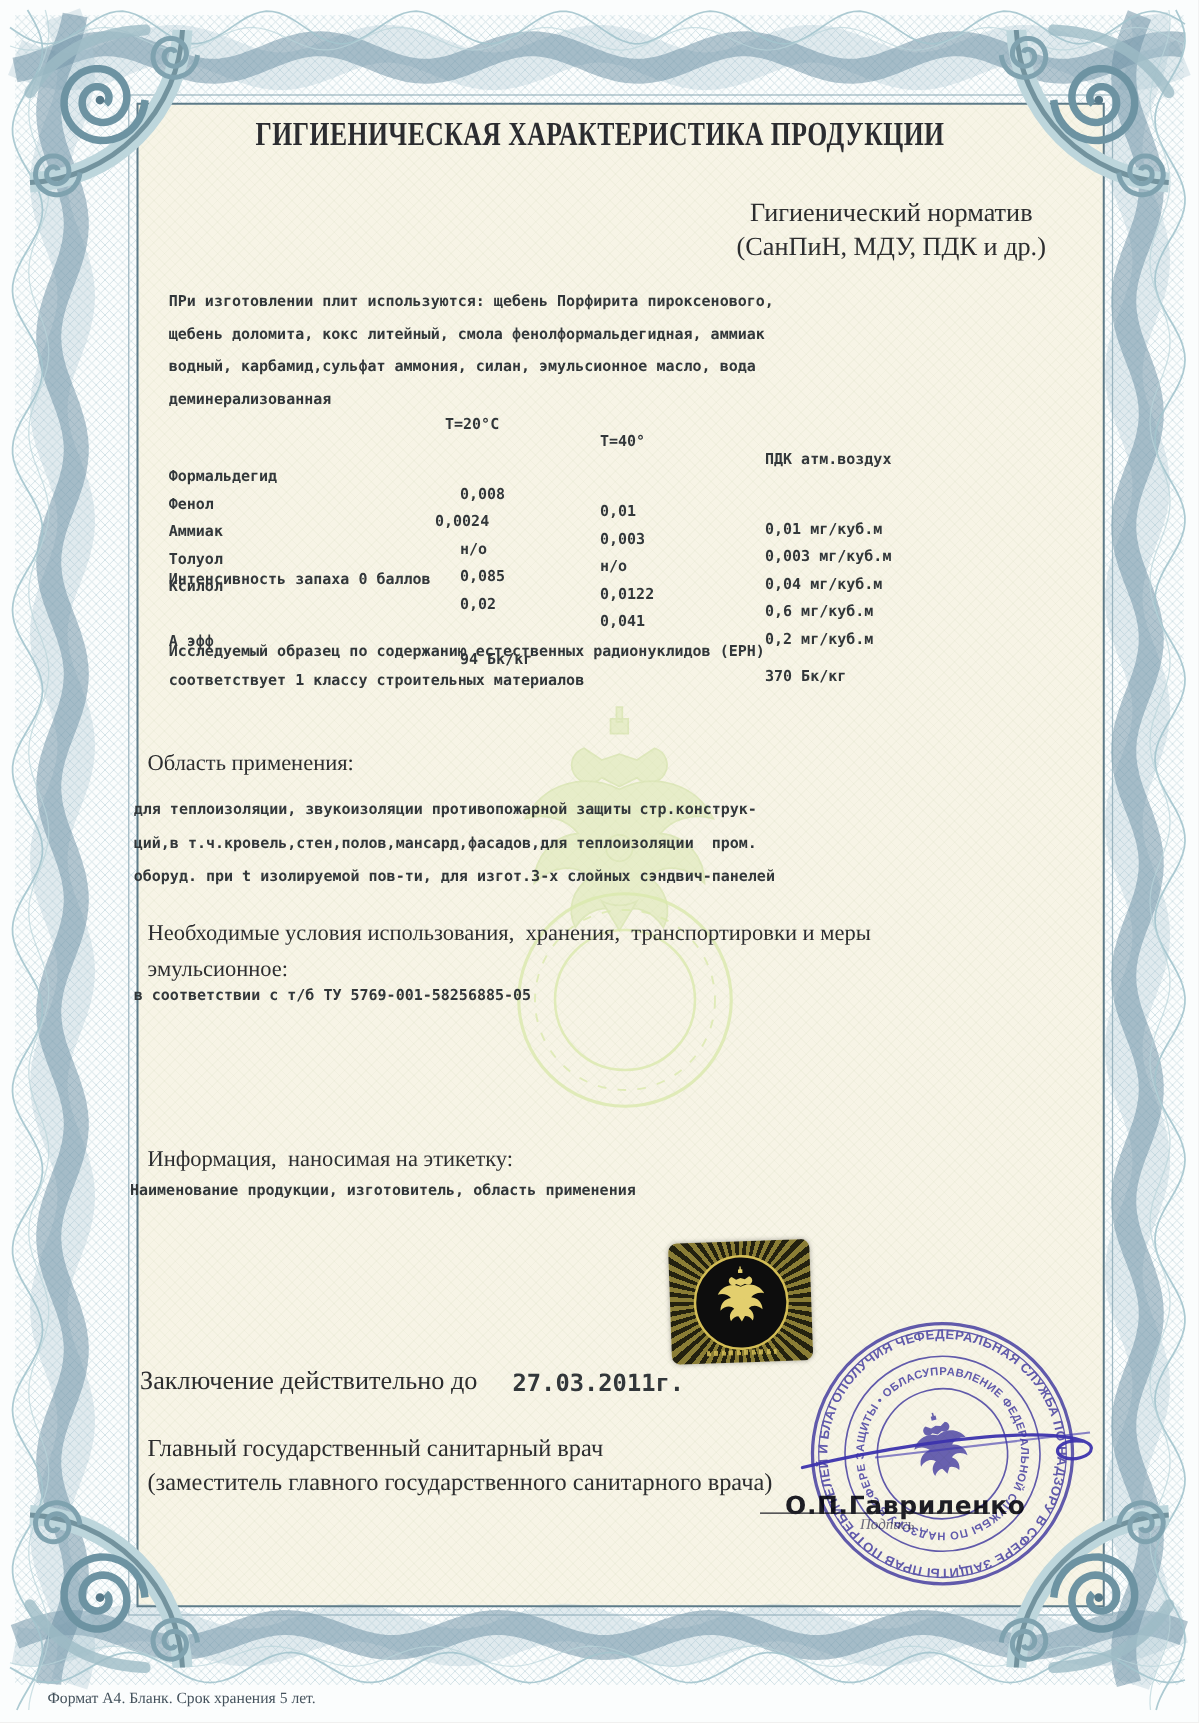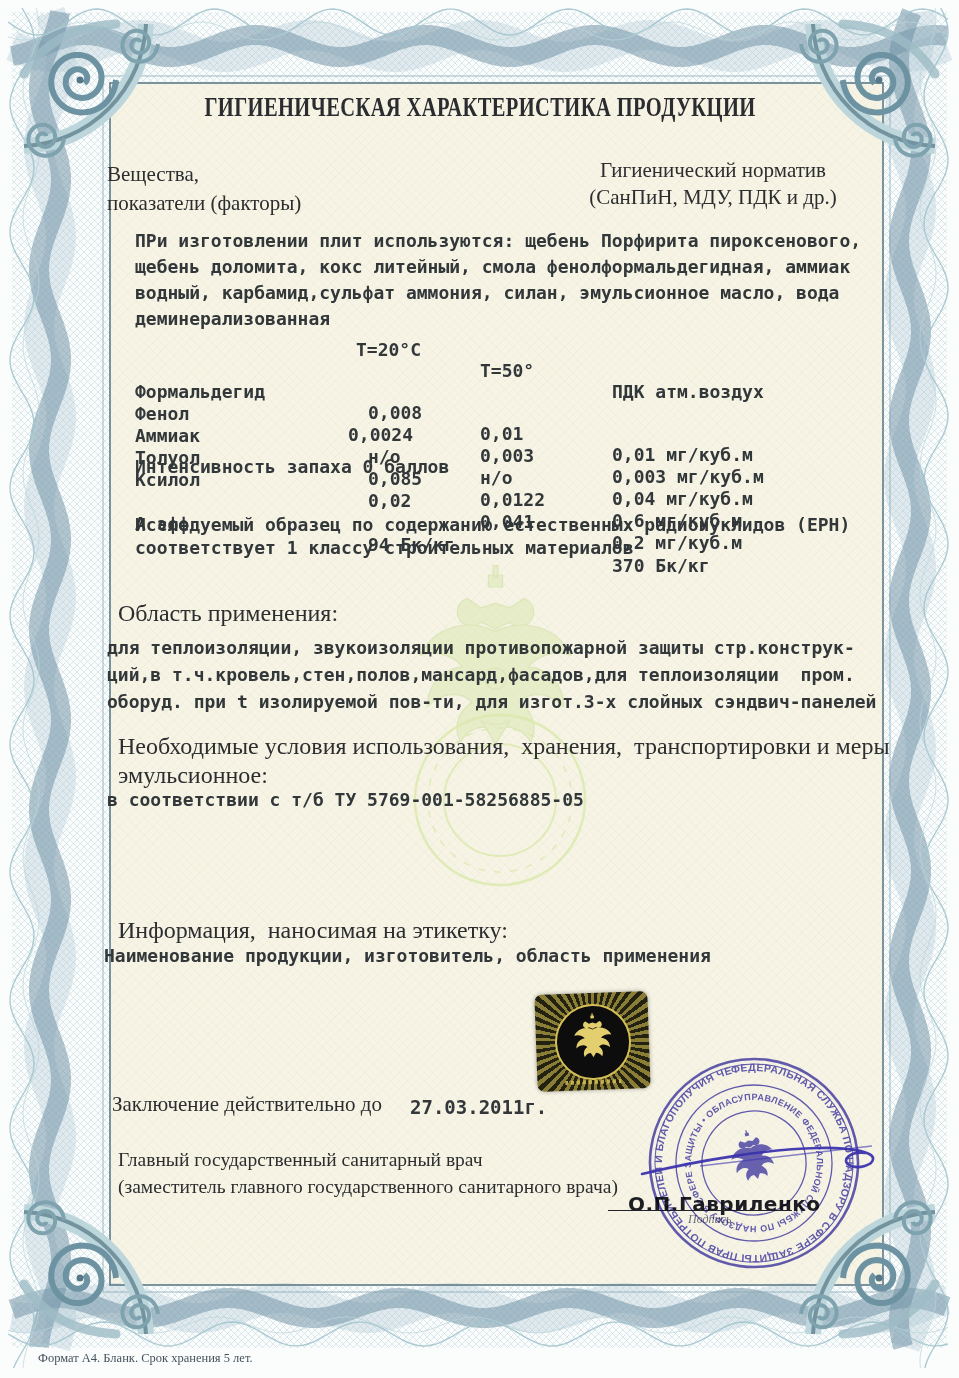--- a/index.html
+++ b/index.html
@@ -14,25 +14,25 @@
       repeating-linear-gradient(45deg, rgba(150,175,115,.05) 0 1px, transparent 1px 6px),
       repeating-linear-gradient(-45deg, rgba(150,175,115,.05) 0 1px, transparent 1px 6px),
       var(--paper);}
   #border-svg{position:absolute;left:0;top:0;width:959px;height:1378px;}
   .layer{position:absolute;left:0;top:0;width:959px;height:1378px;}
   .layer div, .layer span{position:absolute;white-space:pre;}
   .t-title{top:92px;left:50%;transform:translateX(-50%) scaleX(.76);transform-origin:center;
     font-size:27px;font-weight:600;letter-spacing:.5px;color:#2b2c30;}
   .serif{color:var(--serif-ink);}
   .mono{font-family:"DejaVu Sans Mono","Liberation Mono",monospace;font-weight:700;
-        font-size:18px;color:var(--ink);}
+        font-size:12px;color:var(--ink);}
   .mono-line{left:135px;}
   .hleft{left:107px;font-size:21px;line-height:29px;}
   .hright{left:558px;width:310px;text-align:center;font-size:21px;line-height:27px;white-space:normal !important;}
-  .sec-h{font-size:24px;}
+  .sec-h{font-size:18px;}
   .small-foot{font-size:12.5px;color:#44525c;}
   .sig-name{font-family:"DejaVu Sans","Liberation Sans",sans-serif;font-weight:700;
     font-size:20px;letter-spacing:.5px;color:#1d1d24;}
   .podpis{font-size:12px;font-style:italic;color:#3a3a55;opacity:.75;}
   .uline{left:608px;top:1210px;width:184px;height:0;border-top:1.8px solid #23232b;}
   
   .wm{position:absolute;left:0;top:0;width:773px;height:1202px;}
   
   .holo{position:absolute;left:536px;top:993px;width:113px;height:97px;border-radius:7px;
     transform:rotate(-2deg);
@@ -154,28 +154,27 @@
         <path d="M144.0 30.0L143.5 33.1L142.6 36.0L141.2 38.8L139.5 41.2L137.4 43.4L135.0 45.1L132.4 46.4L129.6 47.3L126.8 47.8L124.0 47.8L121.3 47.3L118.6 46.5L116.2 45.2L114.1 43.6L112.2 41.8L110.7 39.7L109.6 37.4L108.8 34.9L108.4 32.5L108.5 30.0L108.9 27.6L109.7 25.3L110.8 23.3L112.2 21.4L113.8 19.8L115.7 18.5L117.7 17.6L119.8 16.9L121.9 16.7L124.0 16.7L126.0 17.1L128.0 17.8L129.7 18.8L131.3 20.0L132.6 21.4L133.7 23.0L134.4 24.7L134.9 26.4L135.1 28.2L135.1 30.0L134.7 31.7L134.1 33.3L133.3 34.7L132.2 36.0L131.0 37.0L129.7 37.9L128.3 38.5L126.9 38.8L125.4 38.9L124.0 38.8L122.7 38.5L121.4 38.0L120.3 37.3L119.3 36.4L118.6 35.4L118.0 34.4L117.5 33.3L117.3 32.2L117.3 31.1L117.4 30.0L117.7 29.0L118.2 28.1L118.7 27.3L119.4 26.7L120.1 26.1L120.9 25.8L121.7 25.5L122.5 25.4L123.3 25.5L124.0 25.7L124.6 25.9L125.2 26.3L125.7 26.7L126.0 27.2L126.3 27.7L126.4 28.2" class="cSpS"></path>
         <path d="M50.0 124.0L49.5 127.1L48.6 130.0L47.2 132.8L45.5 135.2L43.4 137.4L41.0 139.1L38.4 140.4L35.6 141.3L32.8 141.8L30.0 141.8L27.3 141.3L24.6 140.5L22.2 139.2L20.1 137.6L18.2 135.8L16.7 133.7L15.6 131.4L14.8 128.9L14.4 126.5L14.5 124.0L14.9 121.6L15.7 119.3L16.8 117.3L18.2 115.4L19.8 113.8L21.7 112.5L23.7 111.6L25.8 110.9L27.9 110.7L30.0 110.7L32.0 111.1L34.0 111.8L35.7 112.8L37.3 114.0L38.6 115.4L39.7 117.0L40.4 118.7L40.9 120.4L41.1 122.2L41.1 124.0L40.7 125.7L40.1 127.3L39.3 128.7L38.2 130.0L37.0 131.0L35.7 131.9L34.3 132.5L32.9 132.8L31.4 132.9L30.0 132.8L28.7 132.5L27.4 132.0L26.3 131.3L25.3 130.4L24.6 129.4L24.0 128.4L23.5 127.3L23.3 126.2L23.3 125.1L23.4 124.0L23.7 123.0L24.2 122.1L24.7 121.3L25.4 120.7L26.1 120.1L26.9 119.8L27.7 119.5L28.5 119.4L29.3 119.5L30.0 119.7L30.6 119.9L31.2 120.3L31.7 120.7L32.0 121.2L32.3 121.7L32.4 122.2" class="cSpS"></path>
         <circle cx="66" cy="66" r="3.5" fill="#557787"></circle>
       </g>
     </svg>
 
   <div class="layer">
 
     <div class="t-title">ГИГИЕНИЧЕСКАЯ ХАРАКТЕРИСТИКА ПРОДУКЦИИ</div>
 
-    <div class="hleft serif" style="top:160px"><span style="position:static">Вещества,</span><br><span style="position:static">показатели (факторы)</span></div>
     <div class="hright serif" style="top:157px">Гигиенический норматив (СанПиН, МДУ, ПДК и др.)</div>
 
     <div class="mono mono-line" style="top:228px;line-height:26px"><span style="position:static">ПРи изготовлении плит используются: щебень Порфирита пироксенового,</span><br><span style="position:static">щебень доломита, кокс литейный, смола фенолформальдегидная, аммиак</span><br><span style="position:static">водный, карбамид,сульфат аммония, силан, эмульсионное масло, вода</span><br><span style="position:static">деминерализованная</span></div>
 
     <div class="mono" style="top:318px;left:0;width:959px;height:24px">
       <span style="left:356px">Т=20°С</span>
-      <span style="left:480px">Т=50°</span>
+      <span style="left:480px">Т=40°</span>
       <span style="left:612px">ПДК атм.воздух</span>
     </div>
 
     <div class="mono" style="top:360px;left:0;width:759px;height:22px">
       <span style="left:135px">Формальдегид</span>
       <span style="left:368px">0,008</span>
       <span style="left:480px">0,01</span>
       <span style="left:612px">0,01 мг/куб.м</span>
     </div>
     <div class="mono" style="top:382px;left:0;width:820px;height:22px">

